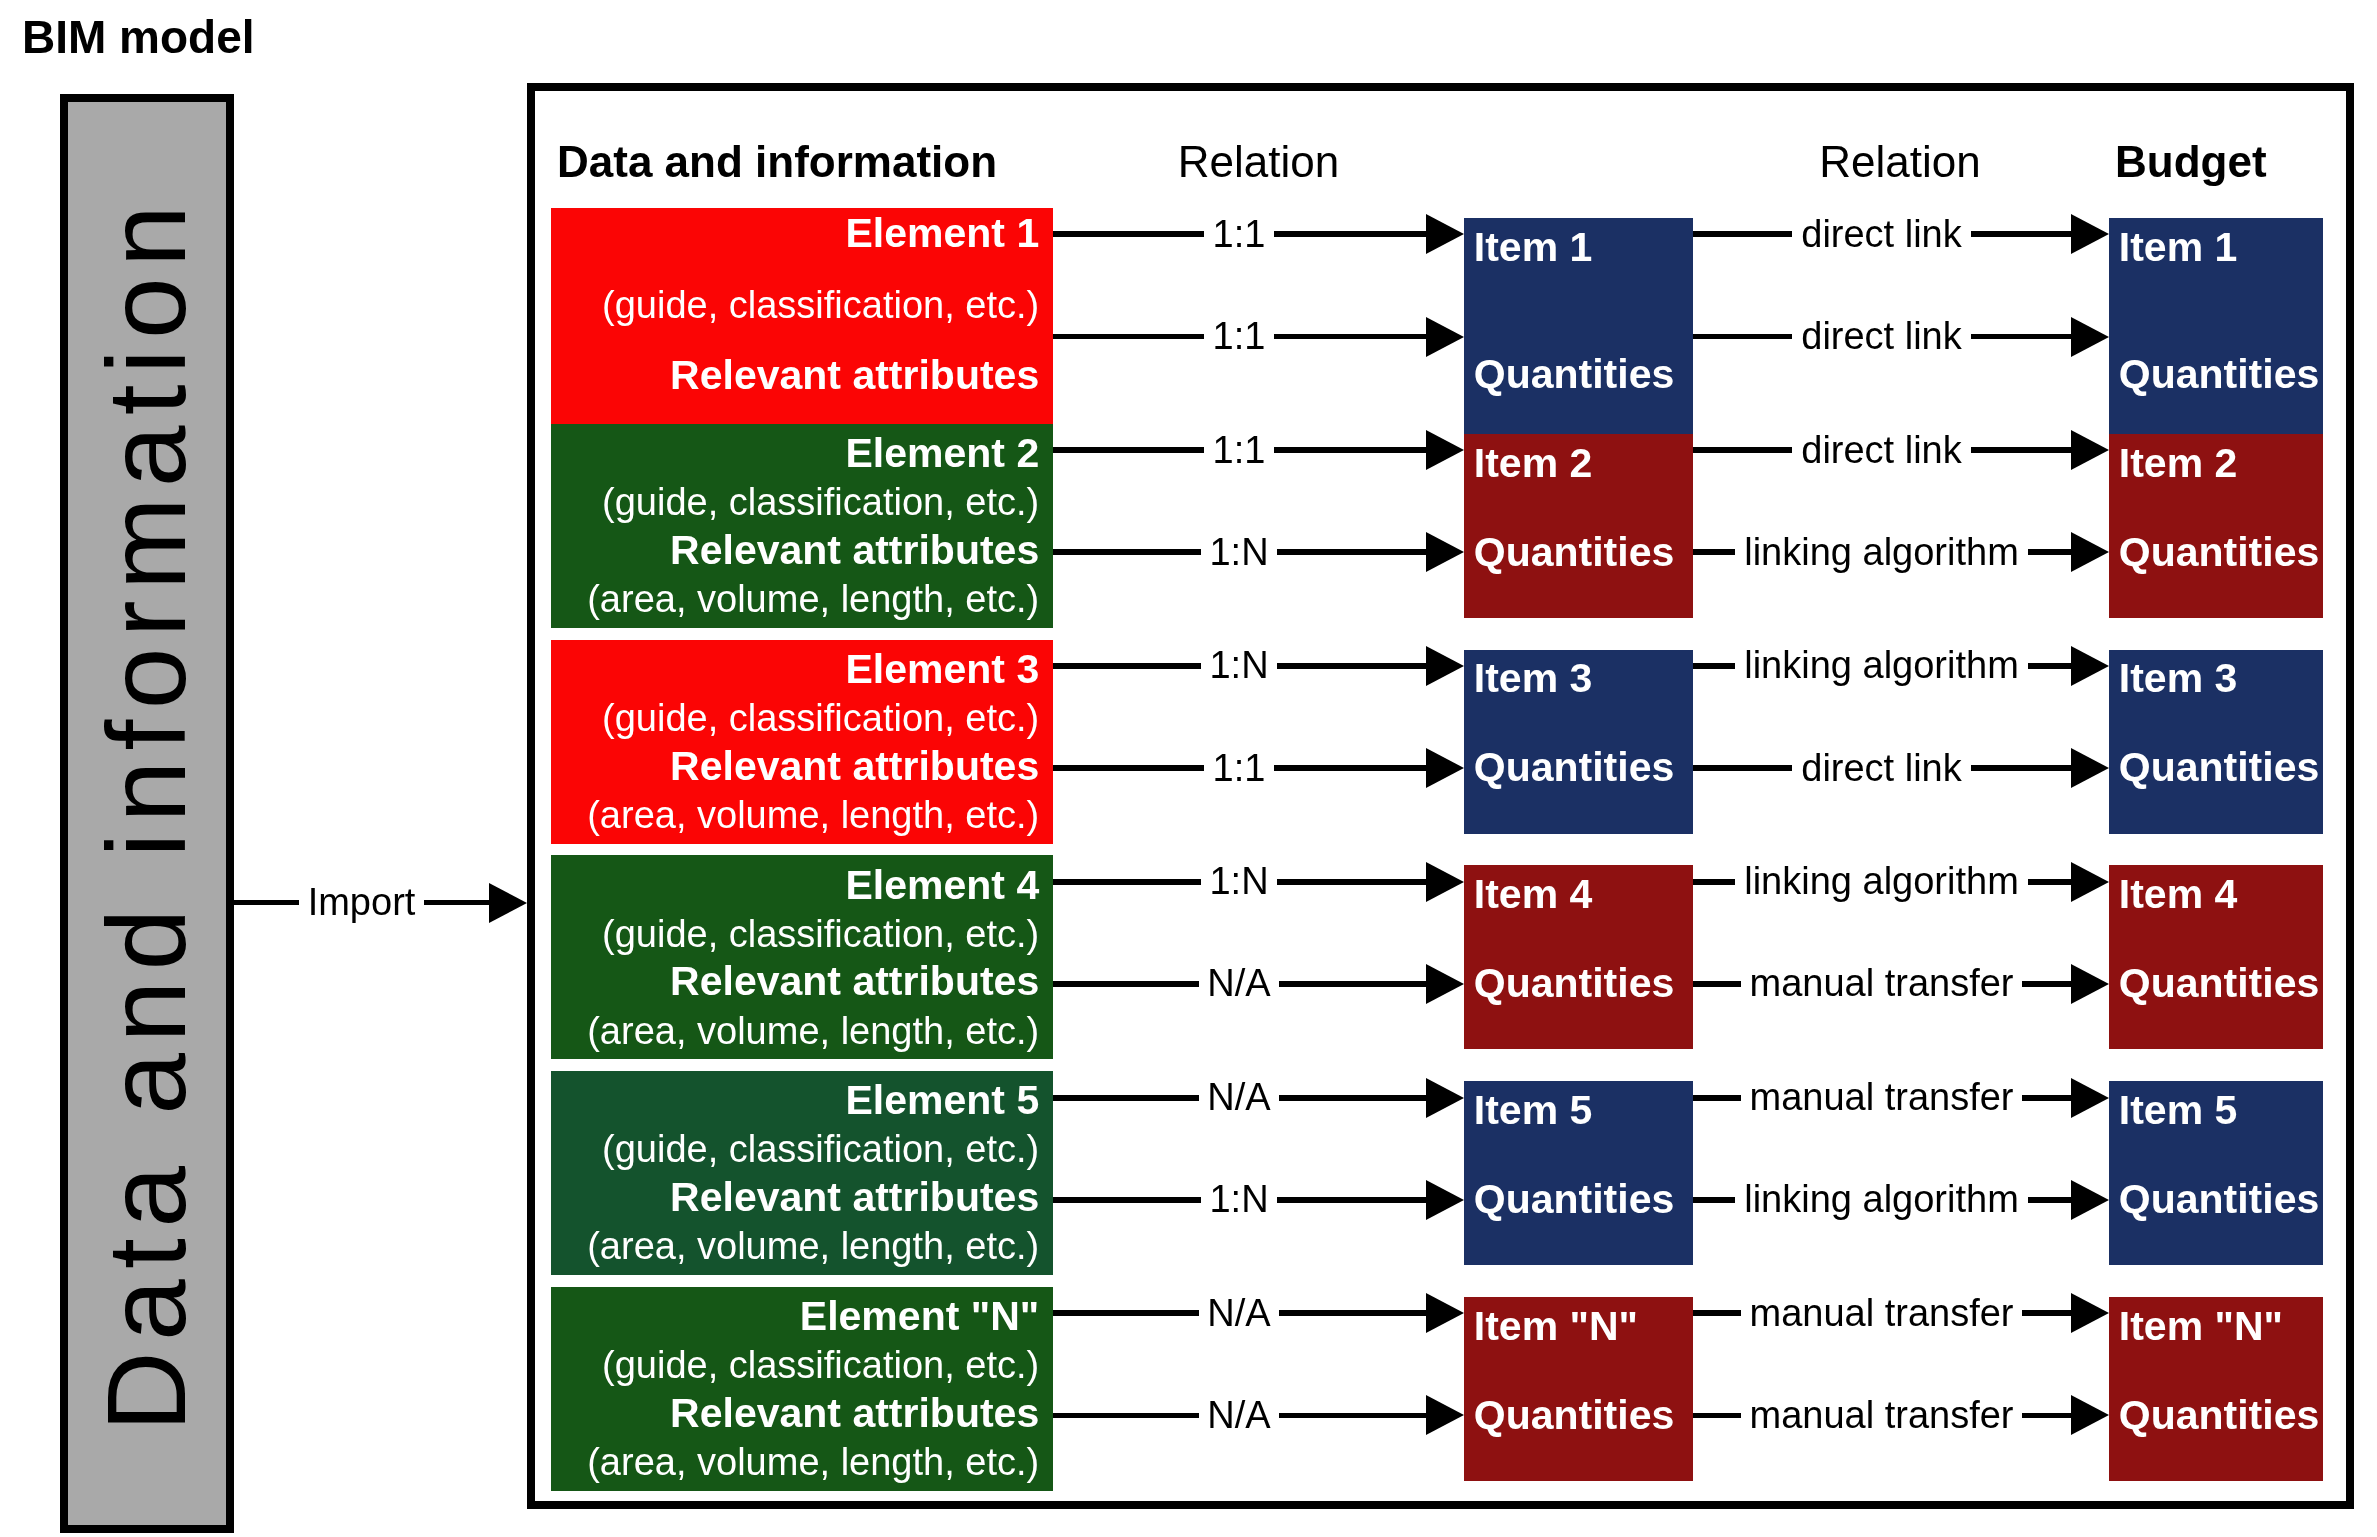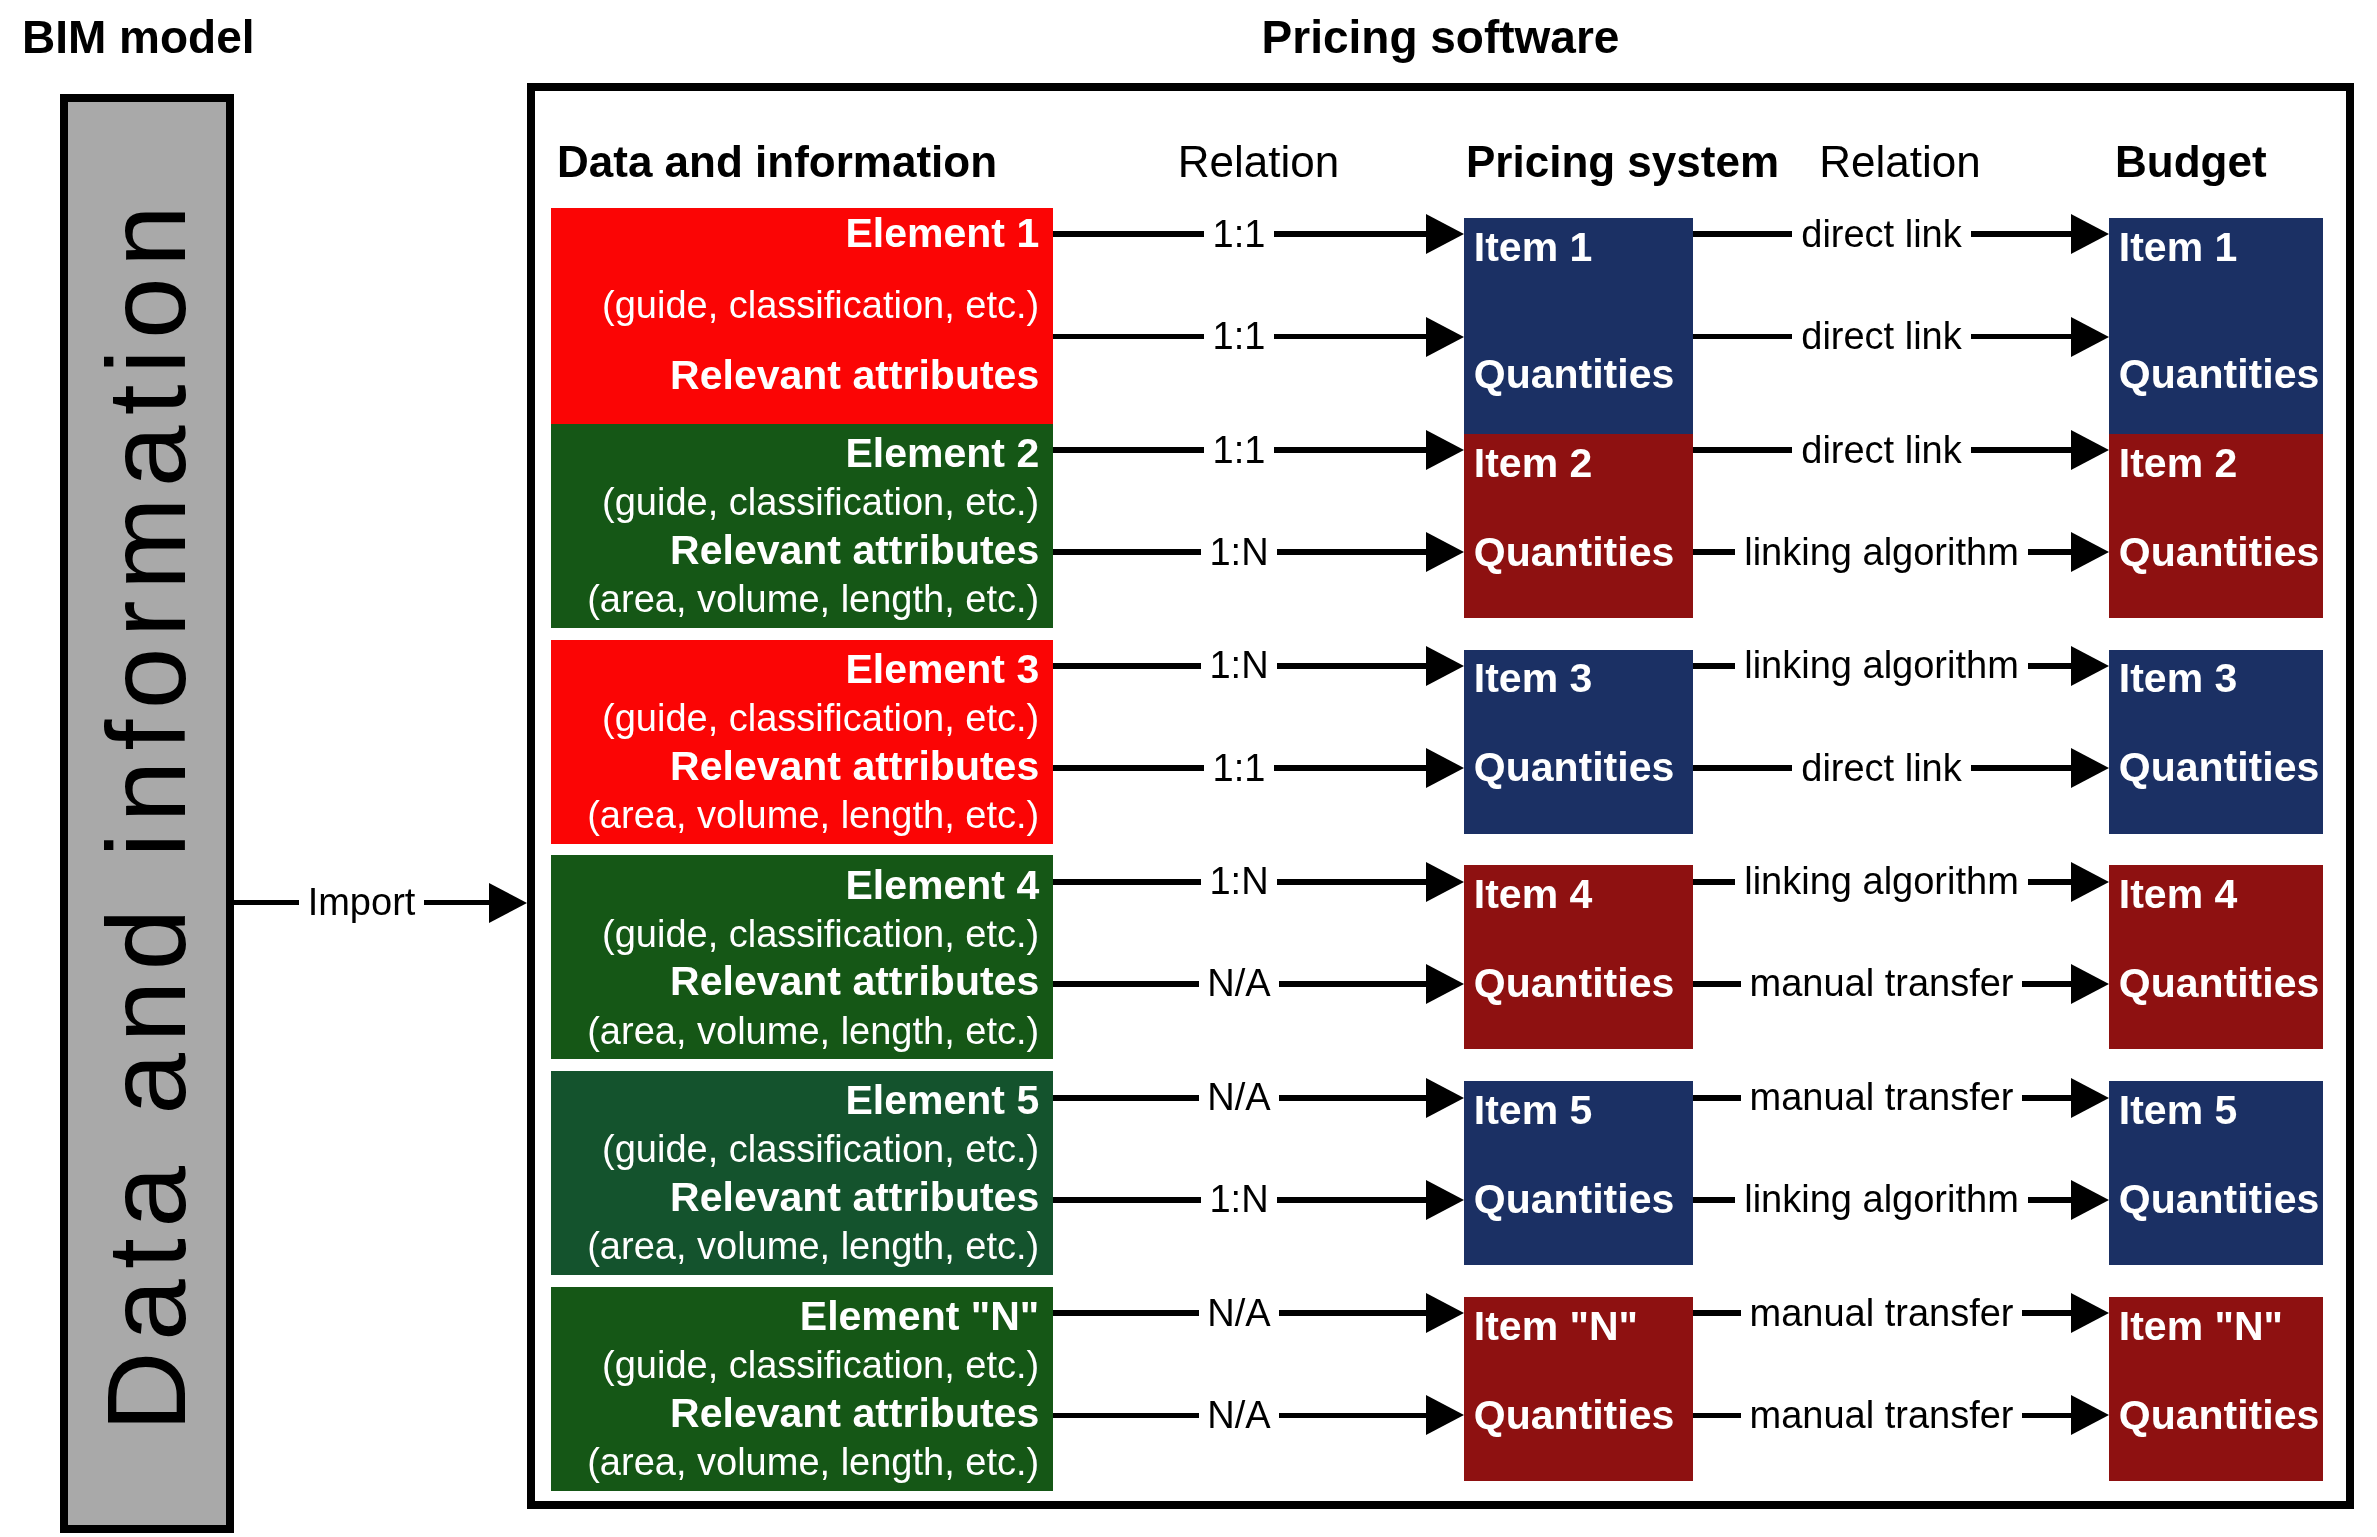--- a/index.html
+++ b/index.html
@@ -75,26 +75,24 @@
     <div class="vtext">Data and information</div>
   </div>
 
   <div class="arrow" id="import-arrow">
     <div class="ln"></div>
     <span class="lbl">Import</span>
     <div class="ln"></div>
     <div class="head"></div>
   </div>
 
-  <div id="pricing-title">Pricing software</div>
 
   <div id="big-box">
     <div class="colhead" id="h-data">Data and information</div>
     <div class="colhead" id="h-rel1">Relation</div>
-    <div class="colhead" id="h-pricing">Pricing system</div>
     <div class="colhead" id="h-rel2">Relation</div>
     <div class="colhead" id="h-budget">Budget</div>
 
     <div id="rows">
   <div class="row">
 
     <div class="elem" style="background: rgb(251, 5, 5); gap: 27px;">
       <div class="t">Element 1</div>
       <div class="s">(guide, classification, etc.)</div>
       <div class="t">Relevant attributes</div>

